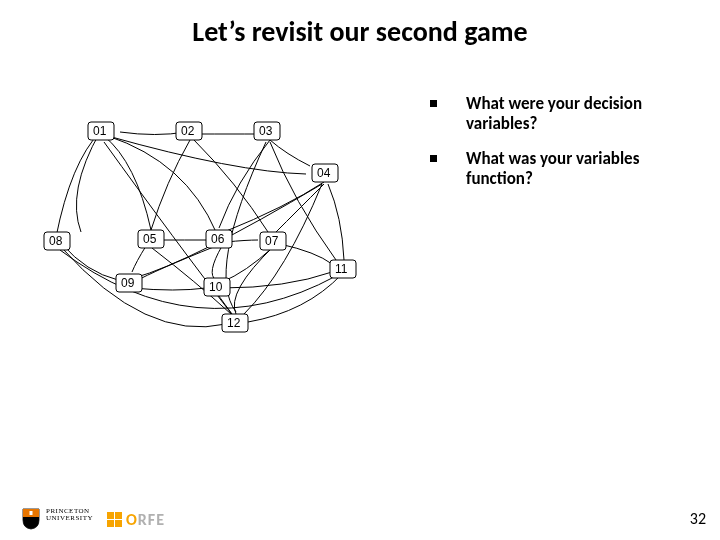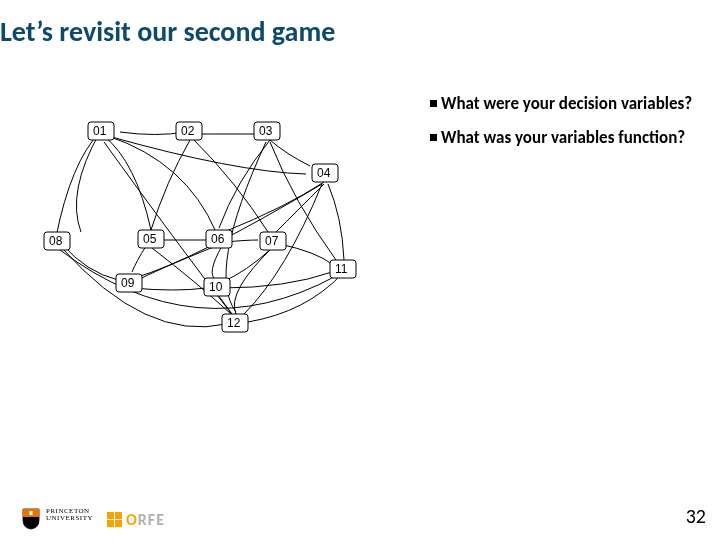--- a/index.html
+++ b/index.html
@@ -16,24 +16,24 @@
     width: 720px;
     height: 540px;
     position: relative;
     box-sizing: border-box;
   }
   .title {
     position: absolute;
     top: 14px;
     left: 0;
     width: 720px;
-    text-align: left;
+    text-align: center;
     font-size: 28px;
     font-weight: 700;
-    color: #0c4a6e;
+    color: #000000;
   }
   .graph-box {
     position: absolute;
     left: 26px;
     top: 92px;
     width: 380px;
     height: 260px;
     text-align: right;
   }
   .graph-box svg {
@@ -58,20 +58,21 @@
   .blt .sq {
     width: 7px;
     height: 7px;
     background: #000;
     margin-top: 6px;
     margin-right: 4px;
     flex: 0 0 auto;
   }
   .blt .txt {
     flex: 1 1 auto;
+    margin-left: 25px;
   }
   .footer {
     position: absolute;
     left: 22px;
     bottom: 10px;
     display: flex;
   }
   .shield {
     width: 18px;
     height: 22px;
@@ -99,21 +100,21 @@
     gap: 1px;
     margin-right: 4px;
   }
   .orfe .sq4 span { background:#f7a400; }
   .orfe .o { color:#f7a400; }
   .orfe .rfe { color:#b0b0b0; }
   .pagenum {
     position: absolute;
     right: 14px;
     bottom: 12px;
-    font-size: 20px;
+    font-size: 16px;
     color: #000;
   }
   .node text {
     font-family: Arial, sans-serif;
     font-size: 12px;
     fill: #000;
   }
   .edge {
     stroke: #000;
     stroke-width: 1;

